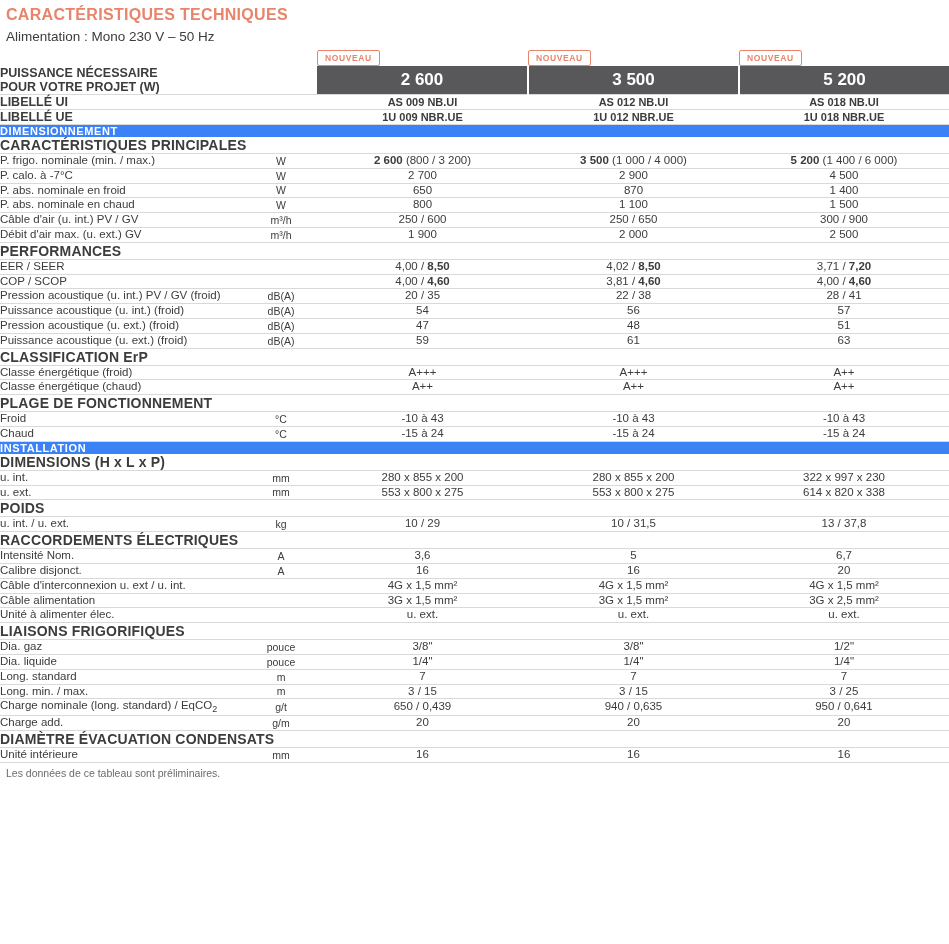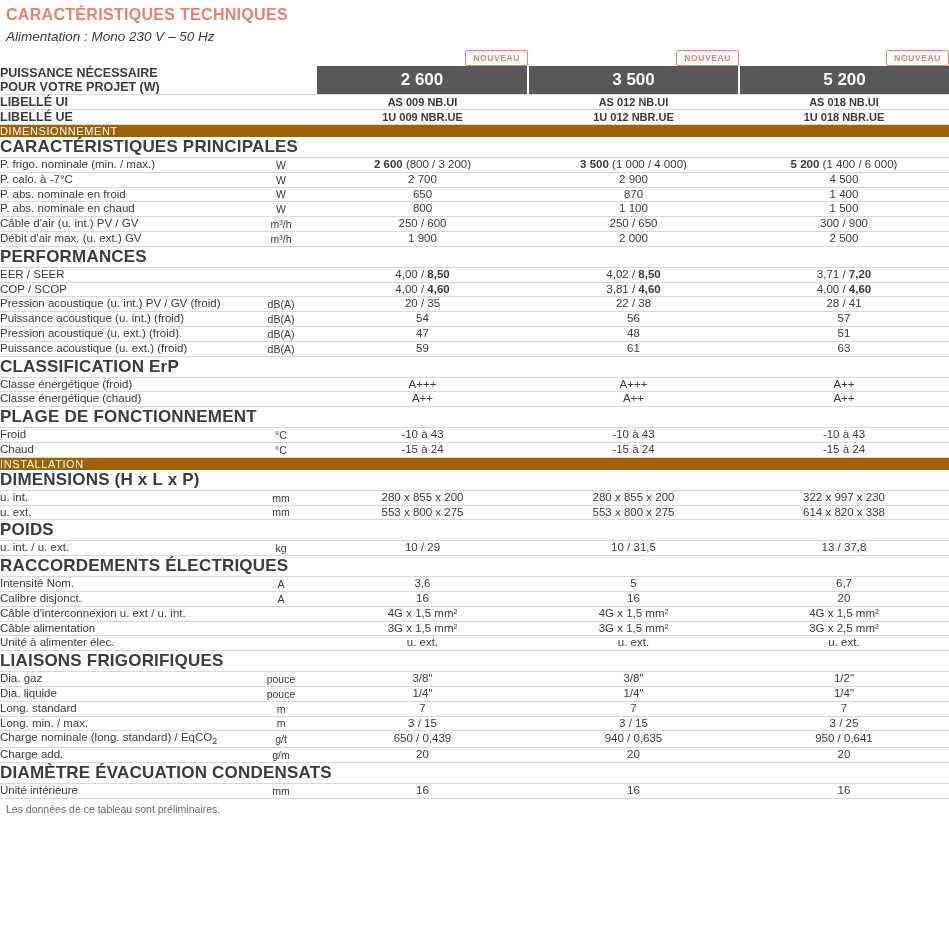--- a/index.html
+++ b/index.html
@@ -27,21 +27,20 @@
     font-weight: bold;
     letter-spacing: 0.3px;
     padding: 6px 0 4px 6px;
     margin: 0;
   }
   .supply-line {
     font-size: 13.5px;
     color: #3c3c3b;
     padding: 1px 0 2px 6px;
     height: 19px;
-    font-style: italic;
   }
   
   table.spec {
     width: 949px;
     border-collapse: collapse;
     table-layout: fixed;
   }
   table.spec td, table.spec th {
     padding: 0;
     vertical-align: middle;
@@ -70,37 +69,37 @@
   .val {
     font-size: 11.5px;
     color: #3c3c3b;
     text-align: center;
     line-height: 1.2;
   }
   .val b { font-weight: bold; }
 
   
   .sect td {
-    font-size: 17px;
+    font-size: 14px;
     font-weight: bold;
     color: #3c3c3b;
     padding: 5px 4px 3px 22px;
     letter-spacing: 0.2px;
     border-bottom: 1px solid #d9d9d9;
   }
   .band td {
-    background: #a16207;
+    background: #3b82f6;
     color: #ffffff;
     font-size: 11px;
-    font-weight: normal;
+    font-weight: bold;
     letter-spacing: 0.6px;
     padding: 3px 4px 3px 26px;
   }
   
-  .badge-row td { padding: 2px 0 3px 0; text-align: right; border: 0; }
+  .badge-row td { padding: 2px 0 3px 0; text-align: left; border: 0; }
   .badge {
     display: inline-block;
     border: 1px solid #e8846b;
     color: #e8846b;
     font-size: 8.5px;
     font-weight: bold;
     letter-spacing: 0.6px;
     padding: 2px 7px 2px 7px;
     border-radius: 2px;
   }

